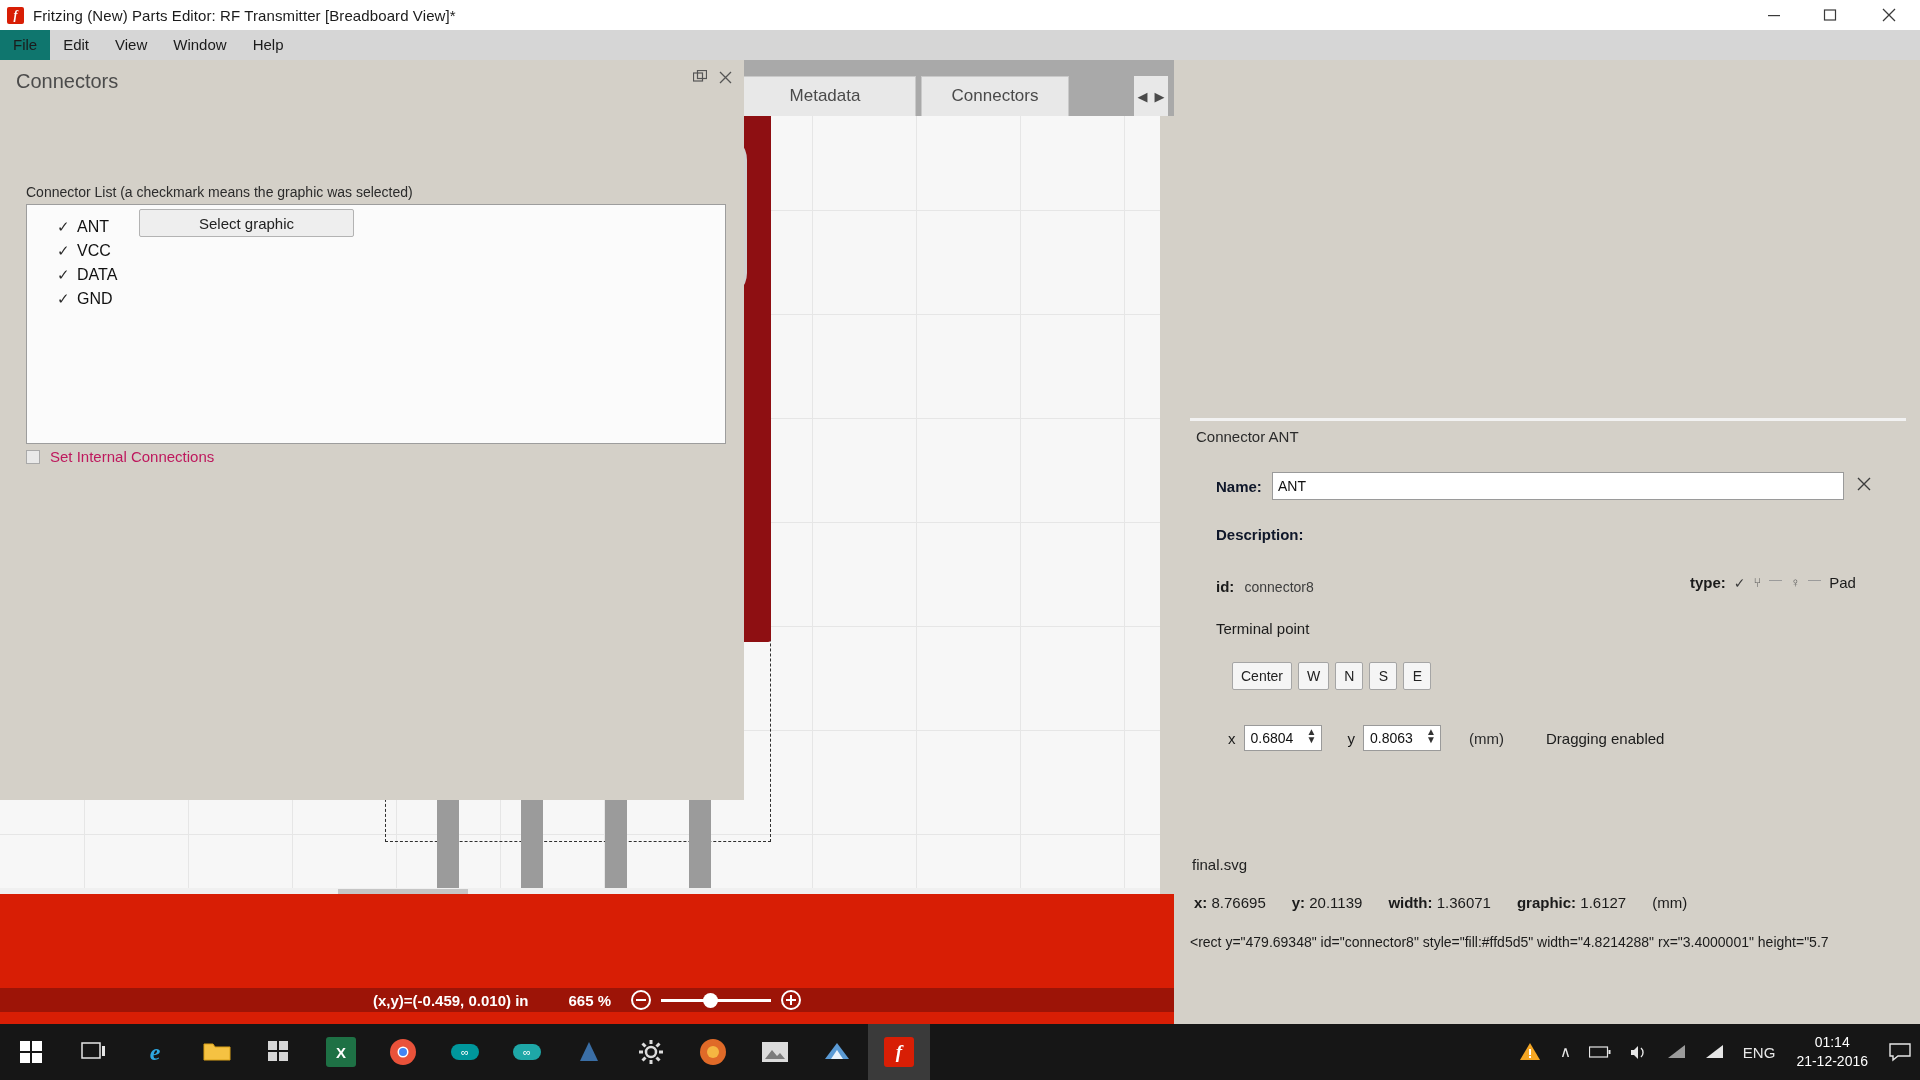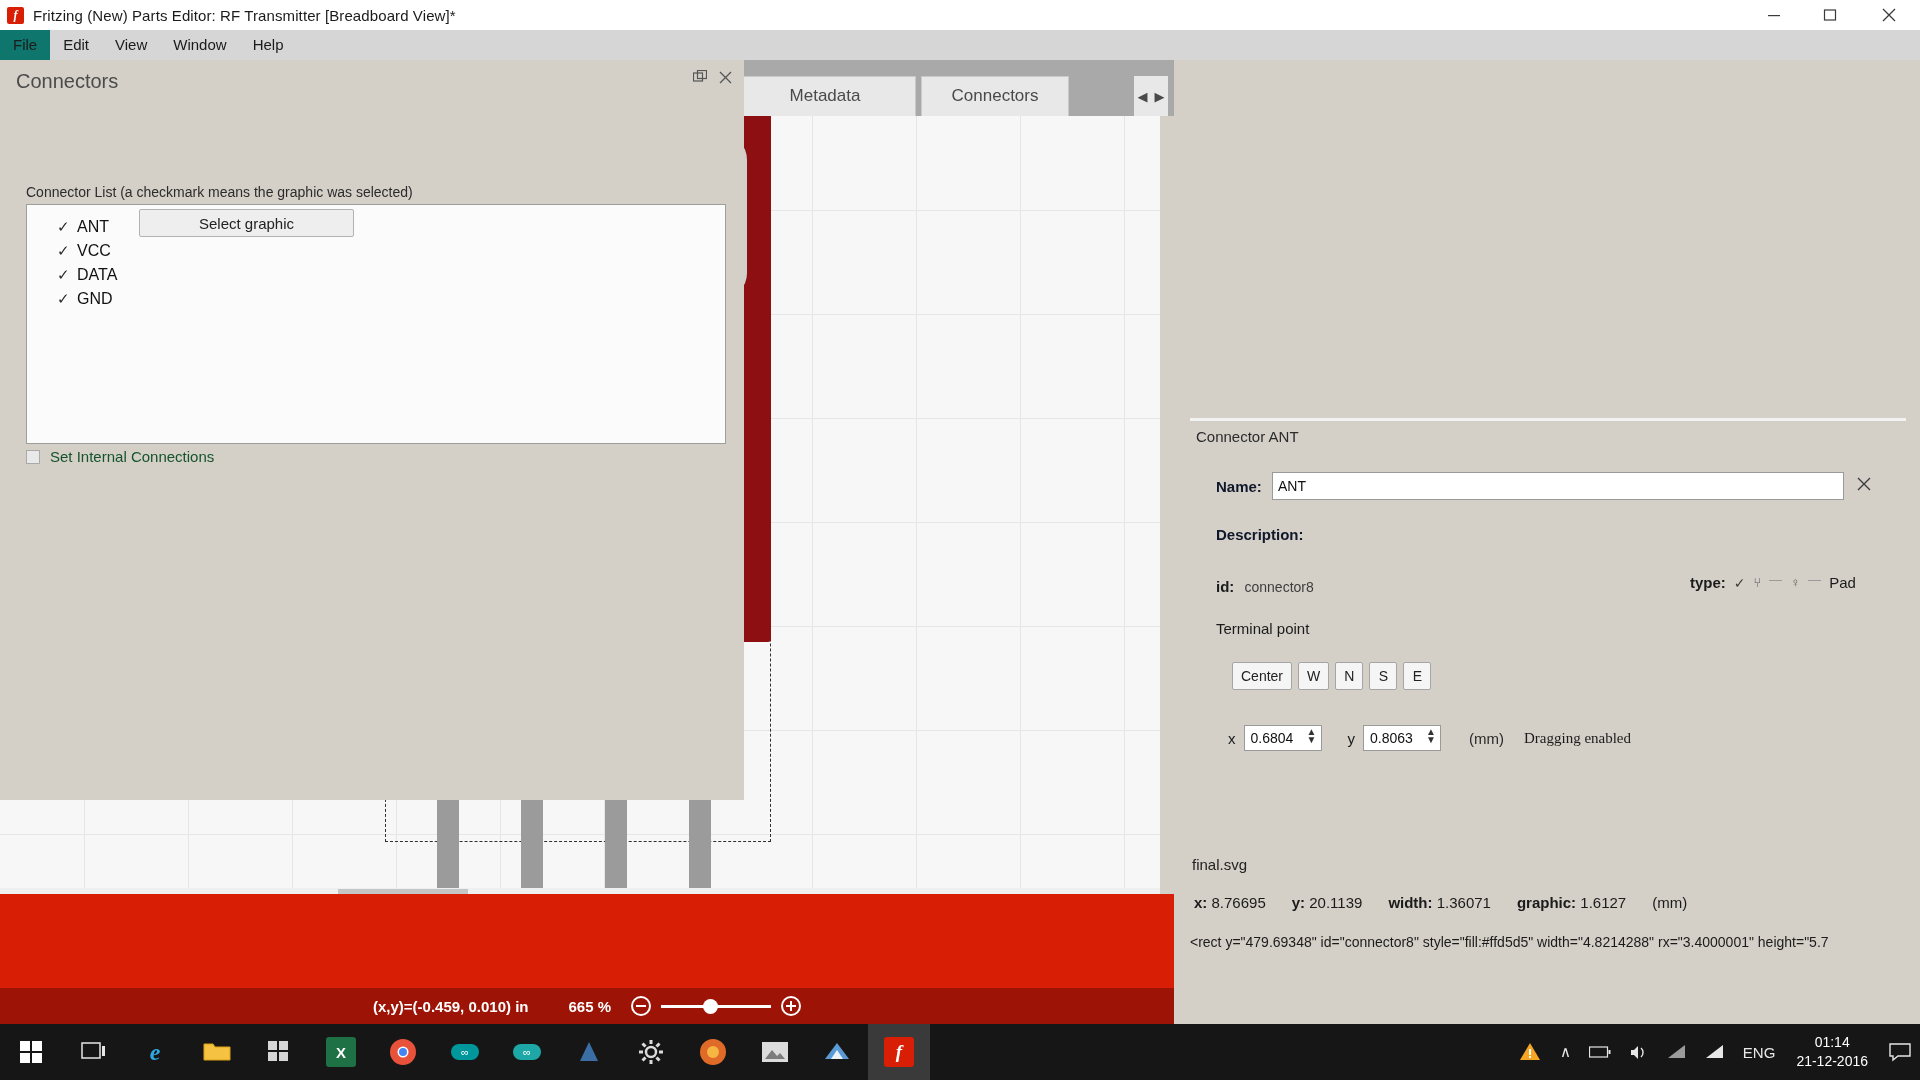--- a/index.html
+++ b/index.html
@@ -118,21 +118,21 @@
   .canvas-scroll-h .thumb {
     position:absolute; left:338px; top:1px; width:130px; height:12px; background:#c6c6c6;
   }
 
   
   .red-pane {
     position:absolute; left:0; top:894px; width:1174px; height:130px;
     background:#d81e05;
   }
   .statusbar {
-    position:absolute; left:0; top:988px; width:1174px; height:36px;
+    position:absolute; left:0; top:988px; width:1174px; height:24px;
     background:#9d1407; display:flex; align-items:center; justify-content:center;
     color:#ffffff; font-size:15px; font-weight:bold;
   }
   .status-coord { margin-right:40px; }
   .status-zoom { margin-right:20px; font-weight:bold; }
   .zoom-ctrl { display:flex; align-items:center; }
   .zoom-circ {
     width:20px; height:20px; border:2px solid #ffffff; border-radius:50%;
     display:flex; align-items:center; justify-content:center;
     color:#fff; font-size:14px; line-height:1; position:relative;
@@ -167,21 +167,21 @@
   .conn-row { display:flex; align-items:center; height:24px; padding-left:30px; font-size:16px; }
   .conn-check { width:20px; color:#2b2b2b; font-size:15px; }
   .conn-name { width:110px; color:#111; }
   .select-graphic-btn {
     position:absolute; left:112px; top:4px; width:215px; height:28px;
     background:#eeeeee; border:1px solid #b3b3b3; border-radius:2px;
     font-size:15px; display:flex; align-items:center; justify-content:center; color:#222;
   }
   .setint-row { position:absolute; left:26px; top:388px; display:flex; align-items:center; gap:10px; }
   .setint-box { width:14px; height:14px; background:#e9e9e9; border:1px solid #a9a9a9; }
-  .setint-label { font-size:15px; color:#14532d; }
+  .setint-label { font-size:15px; color:#be185d; }
 
   .conn-sep { position:absolute; left:14px; top:418px; width:716px; height:3px; background:#f2f2f2; }
   .conn-sub { position:absolute; left:20px; top:428px; font-size:15px; color:#2b2b2b; }
 
   .field-row { position:absolute; display:flex; align-items:center; }
   .field-label { font-size:15px; font-weight:bold; color:#0f172a; }
   .field-input {
     background:#ffffff; border:1px solid #9a9a9a; height:28px; line-height:26px;
     font-size:14px; padding:0 5px; color:#111; font-family:"Liberation Sans", sans-serif;
   }
@@ -210,21 +210,21 @@
   .spin {
     position:relative; display:flex; align-items:center; background:#ffffff;
     border:1px solid #9a9a9a; height:26px; padding:0 22px 0 6px; font-size:14px;
     min-width:78px; color:#111;
   }
   .spin .arrows {
     position:absolute; right:4px; top:3px; display:flex; flex-direction:column;
     gap:2px; line-height:0.6; font-size:10px; color:#333;
   }
   .mm { margin-left:28px; color:#2b2b2b; }
-  .dragging { margin-left:20px; font-size:15px; color:#1b1b1b;font-family:Liberation Serif, serif; }
+  .dragging { margin-left:42px; font-size:15px; color:#1b1b1b; }
 
   
   .svg-panel { position:absolute; left:1176px; top:806px; width:744px; height:218px; background:#d4d0c8; }
   .svg-filename { position:absolute; left:16px; top:50px; font-size:15px; color:#222; }
   .svg-metrics { position:absolute; left:18px; top:88px; display:flex; gap:26px; font-size:15px; color:#1b1b1b; }
   .svg-code {
     position:absolute; left:14px; top:128px; width:730px;
     font-size:14px; color:#1b1b1b; white-space:nowrap; overflow:hidden;
     font-family:"Liberation Sans", sans-serif;
   }

